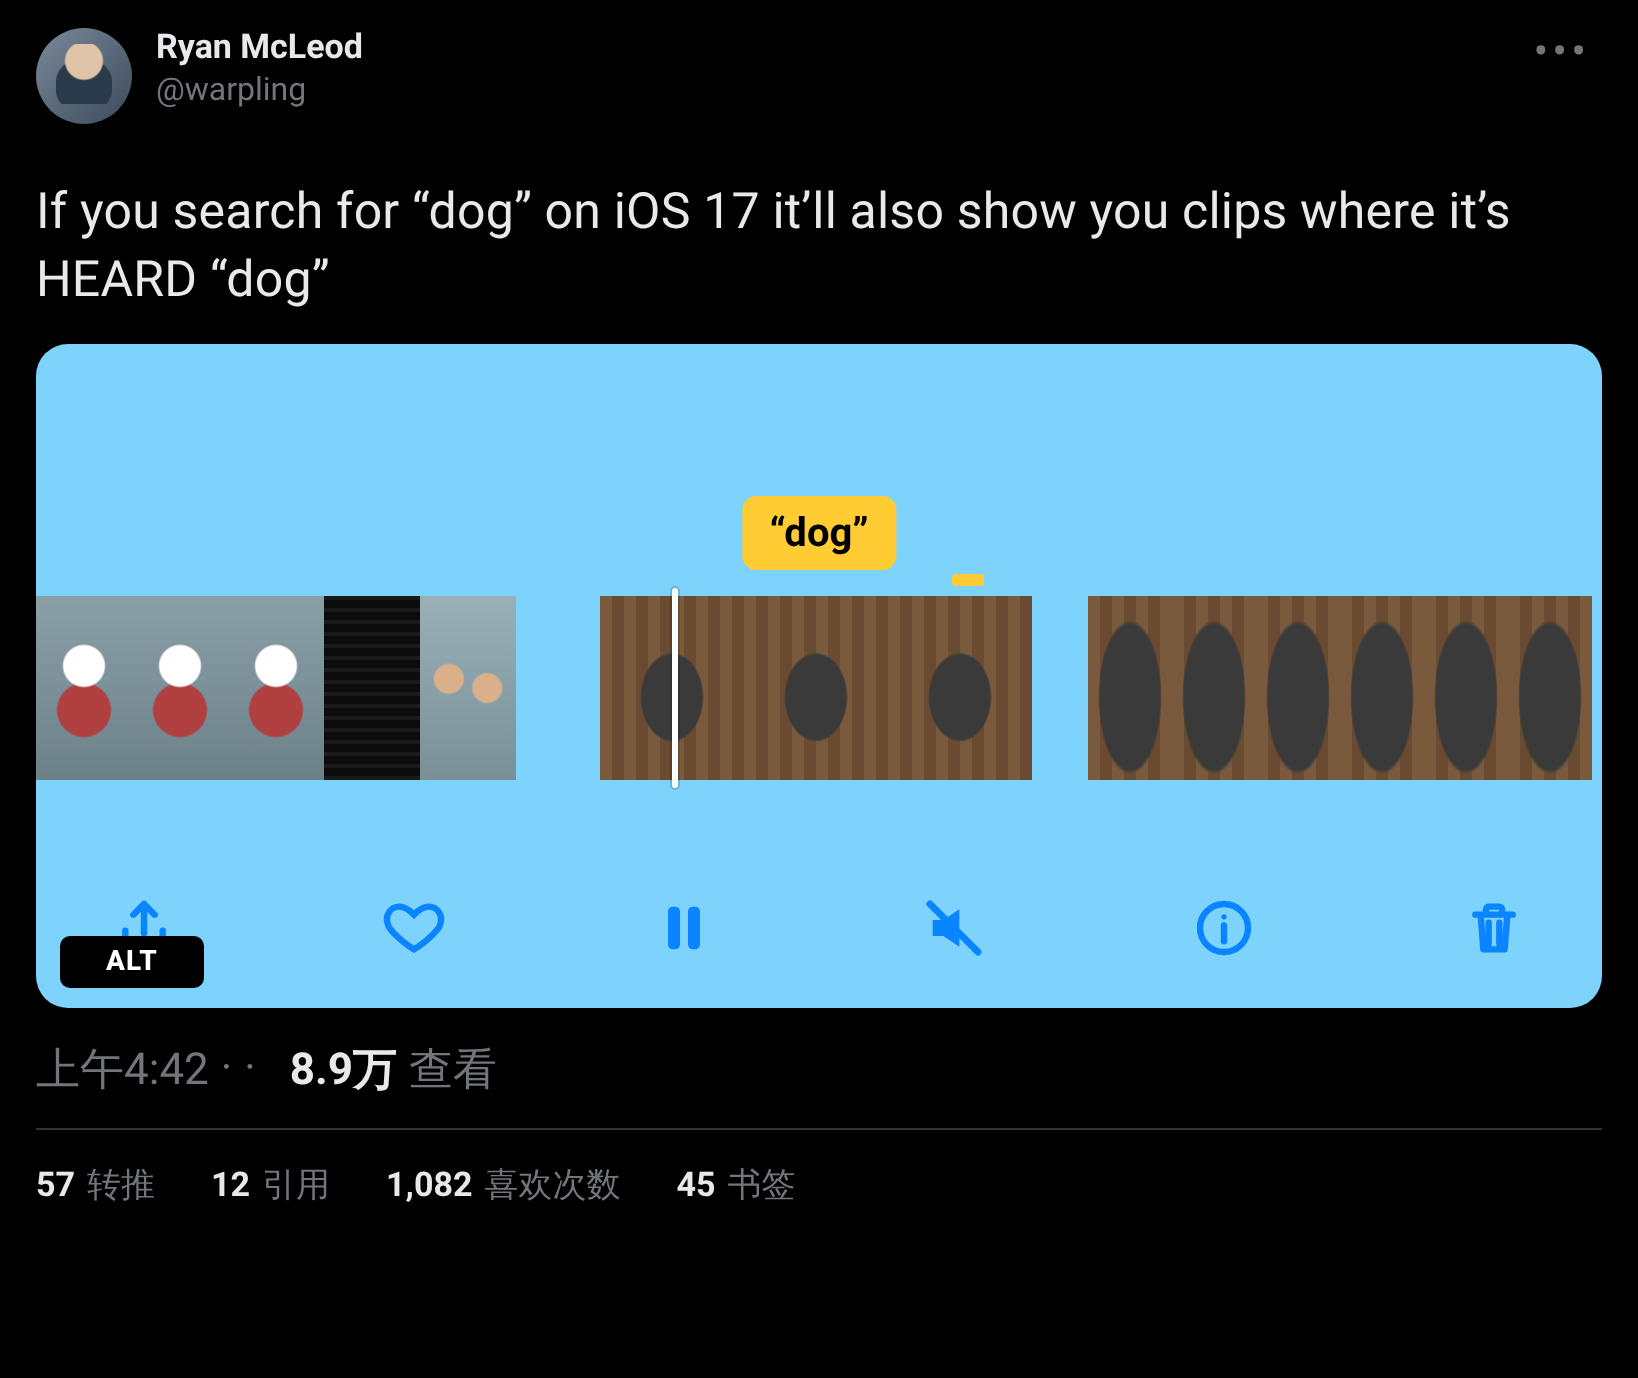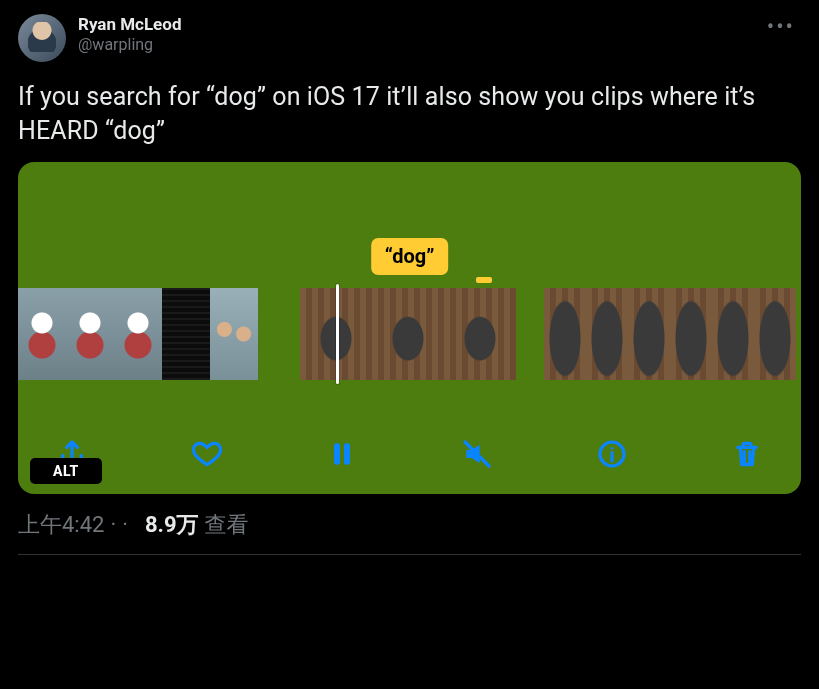--- a/index.html
+++ b/index.html
@@ -22,30 +22,30 @@
   .avatar::after {
     content: ""; position: absolute; left: 10px; top: 8px; width: 28px; height: 30px;
     background: radial-gradient(circle at 50% 28%,#e0c4a8 0 9px,transparent 10px),
                 radial-gradient(circle at 50% 70%,#2a3a4a 0 14px,transparent 15px);
   }
   .names { flex: 1; }
   .display-name { font-weight: 700; font-size: 17px; color: #e7e9ea; line-height: 1.25; }
   .handle { color: #71767b; font-size: 16px; line-height: 1.25; }
   .more { color: #71767b; font-size: 22px; letter-spacing: 2px; padding: 0 6px; cursor: pointer; }
   .tweet-text {
-    margin-top: 18px;
+    margin-top: 28px;
     font-size: 25px;
     line-height: 1.35;
     color: #e7e9ea;
     letter-spacing: 0.1px;
   }
   .translate { color: #1d9bf0; font-size: 16px; margin-top: 10px; cursor: pointer; }
   .media {
     margin-top: 14px;
-    background: #4d7c0f;
+    background: #7dd3fc;
     border-radius: 16px;
     overflow: hidden;
     position: relative;
     height: 332px;
   }
   .tag {
     position: absolute;
     top: 76px;
     left: 50%;
     transform: translateX(-50%);
@@ -212,14 +212,28 @@
   <div class="meta">
     <span>上午4:42</span>
     <span> · </span>
     <span> · </span>
     <span class="views-n">8.9万</span>
     <span> 查看</span>
   </div>
 
   <div class="divider"></div>
 
+  <div class="stats">
+    <span class="stat">
+      <span class="n">57</span><span>转推</span>
+    </span>
+    <span class="stat">
+      <span class="n">12</span><span>引用</span>
+    </span>
+    <span class="stat">
+      <span class="n">1,082</span><span>喜欢次数</span>
+    </span>
+    <span class="stat">
+      <span class="n">45</span><span>书签</span>
+    </span>
+  </div>
 
 </div>
 
 </body></html>

